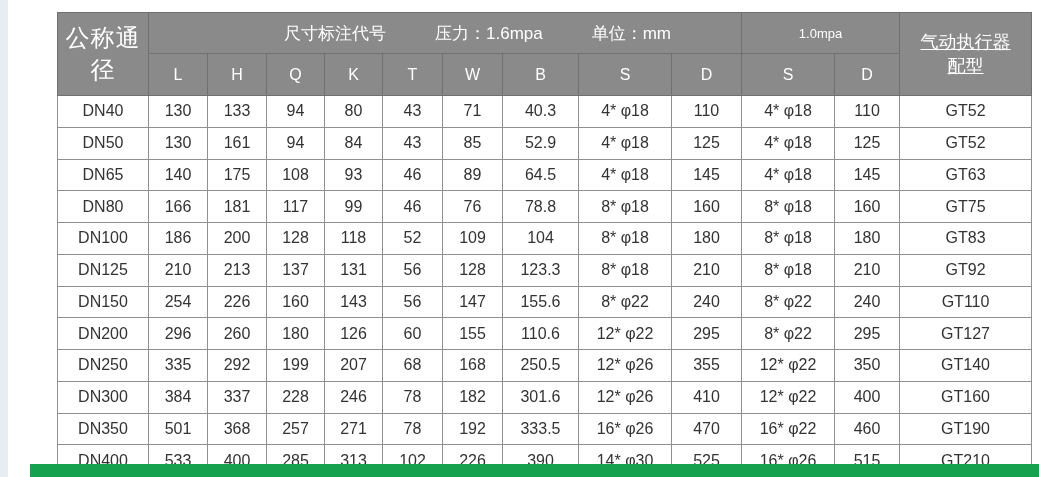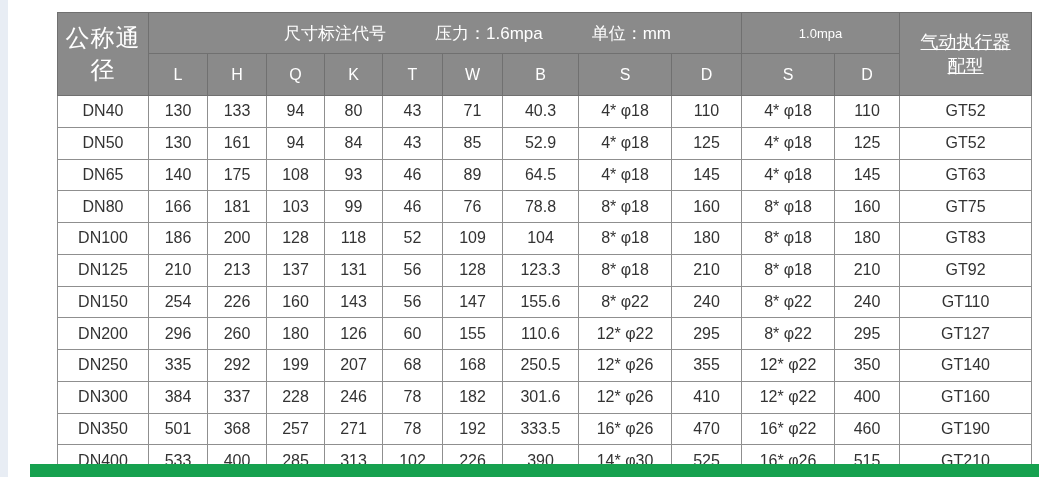--- a/index.html
+++ b/index.html
@@ -172,21 +172,21 @@
       <td>145</td>
       <td>4* φ18</td>
       <td>145</td>
       <td>GT63</td>
     </tr>
 
     <tr>
       <td>DN80</td>
       <td>166</td>
       <td>181</td>
-      <td>103</td>
+      <td>117</td>
       <td>99</td>
       <td>46</td>
       <td>76</td>
       <td>78.8</td>
       <td>8* φ18</td>
       <td>160</td>
       <td>8* φ18</td>
       <td>160</td>
       <td>GT75</td>
     </tr>

